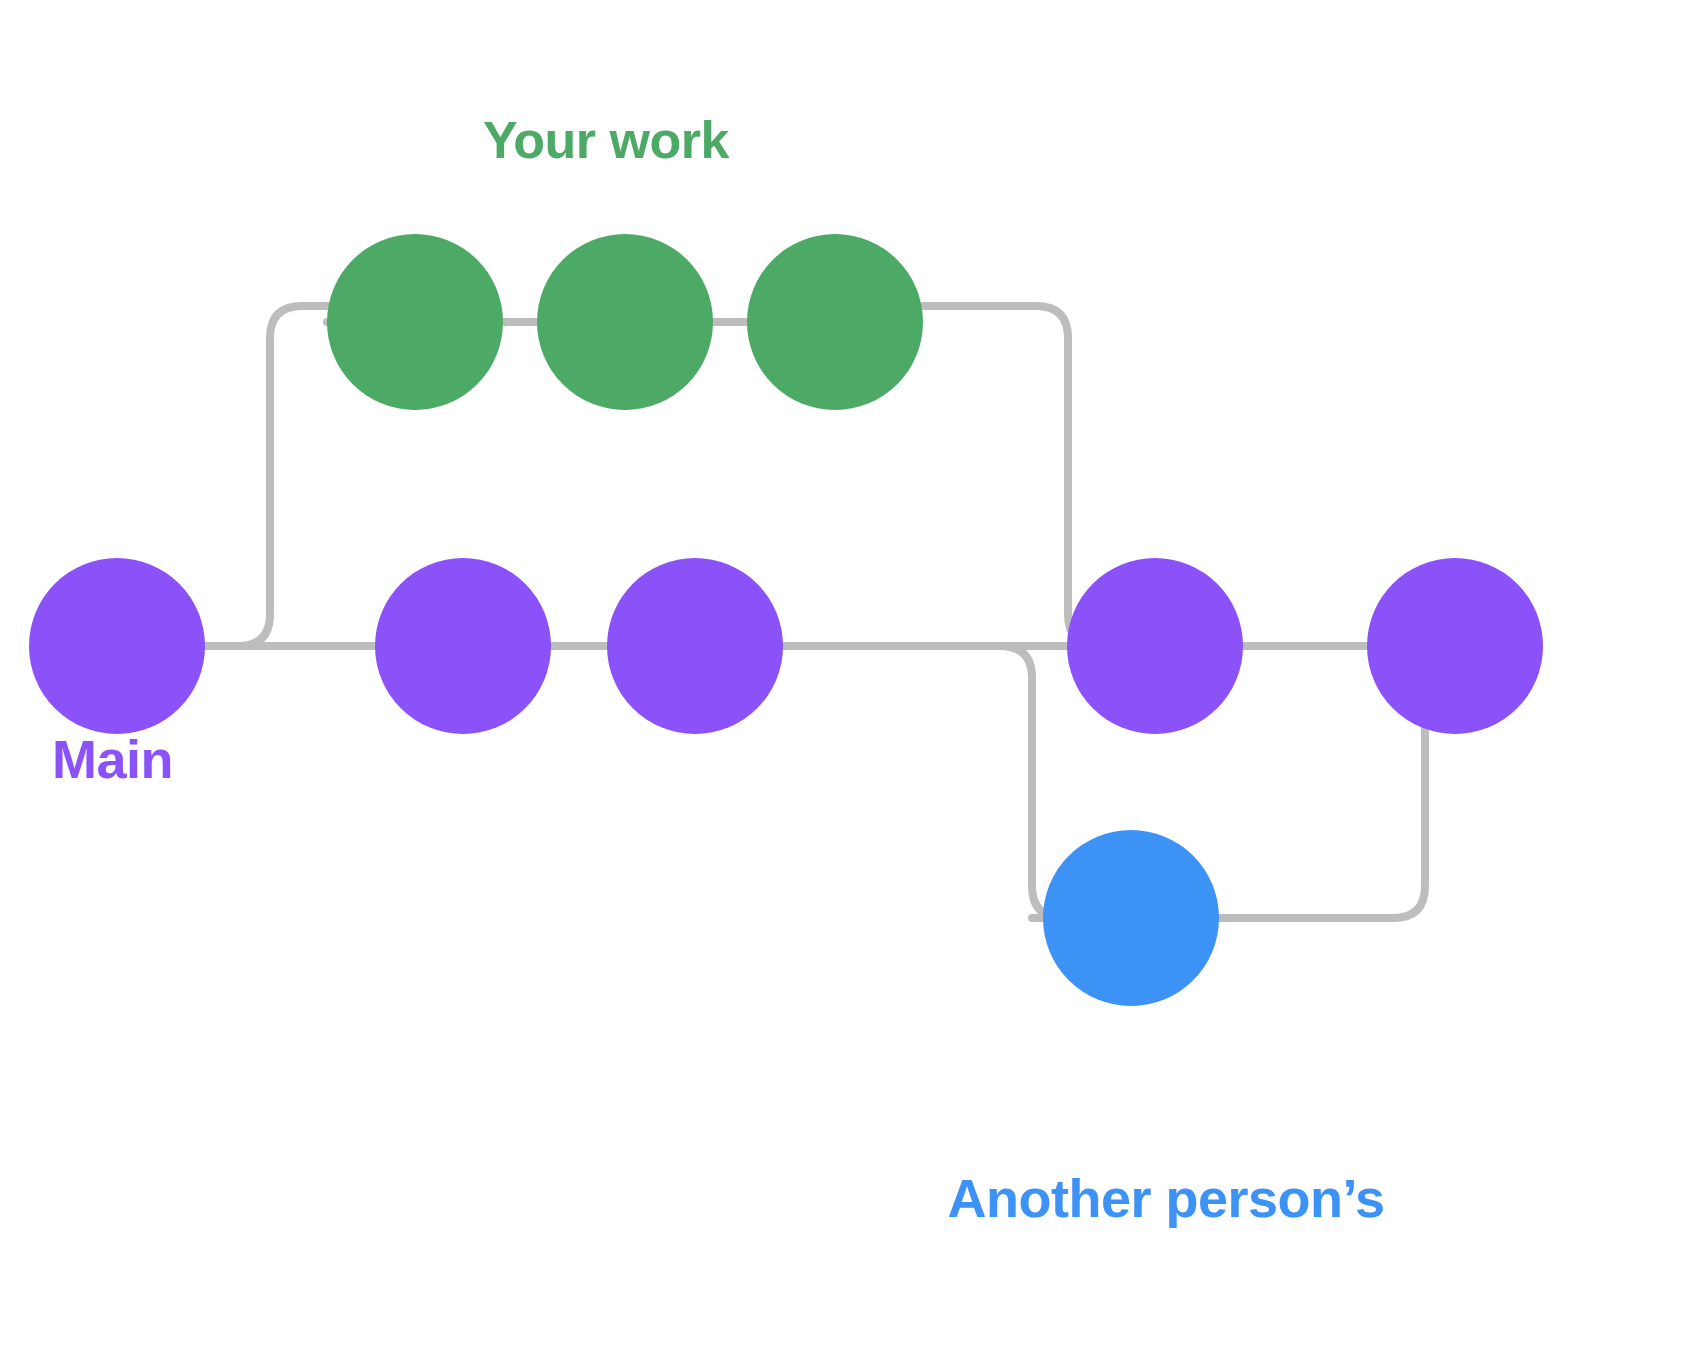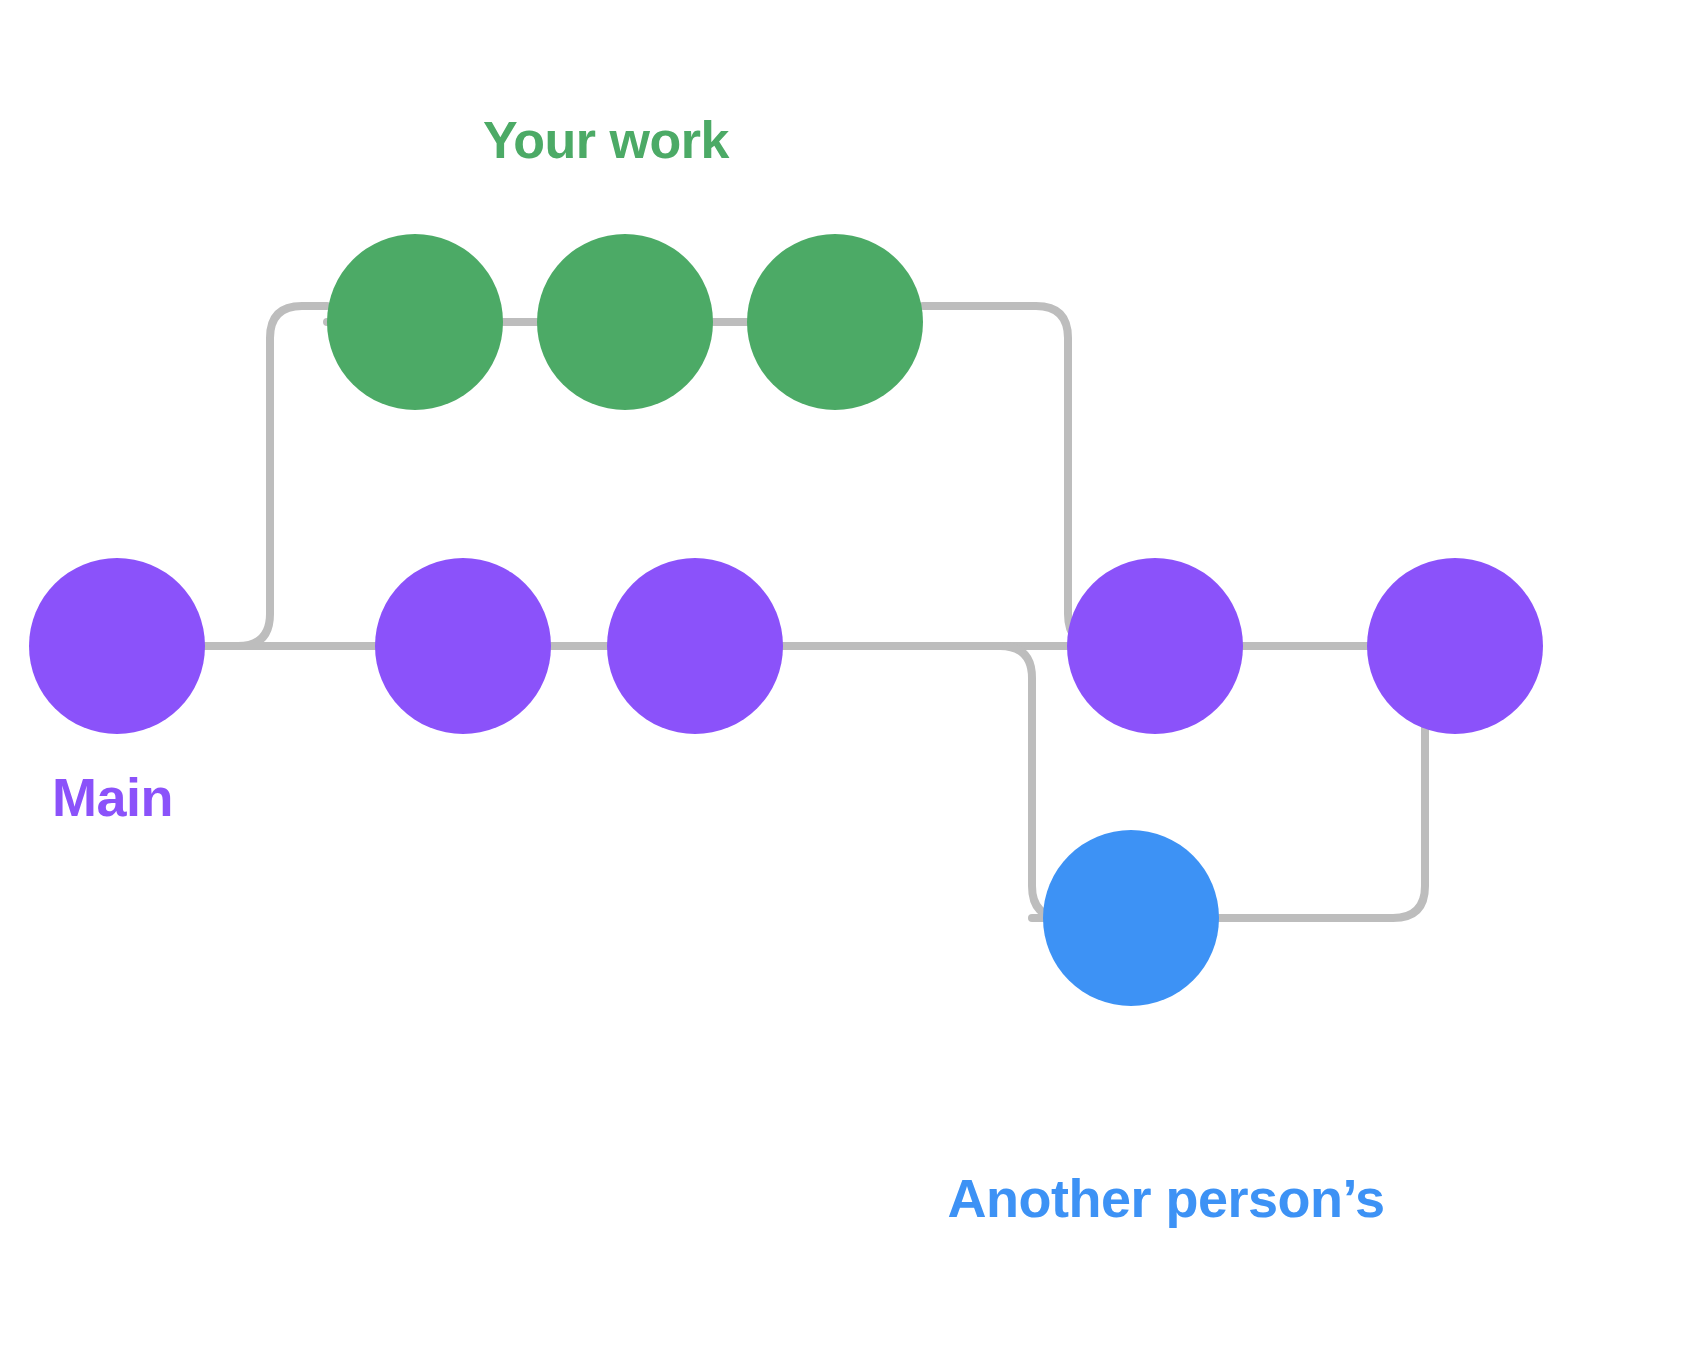--- a/index.html
+++ b/index.html
@@ -32,21 +32,21 @@
     line-height: 1.18;
   }
   #label-your-work {
     left: 483px;
     top: 110px;
     font-size: 52px;
     color: #4CAA66;
   }
   #label-main {
     left: 52px;
-    top: 766px;
+    top: 728px;
     font-size: 54px;
     color: #8B52FA;
   }
   #label-another {
     left: 886px;
     top: 1040px;
     width: 560px;
     text-align: center;
     font-size: 54px;
     color: #3D92F5;

